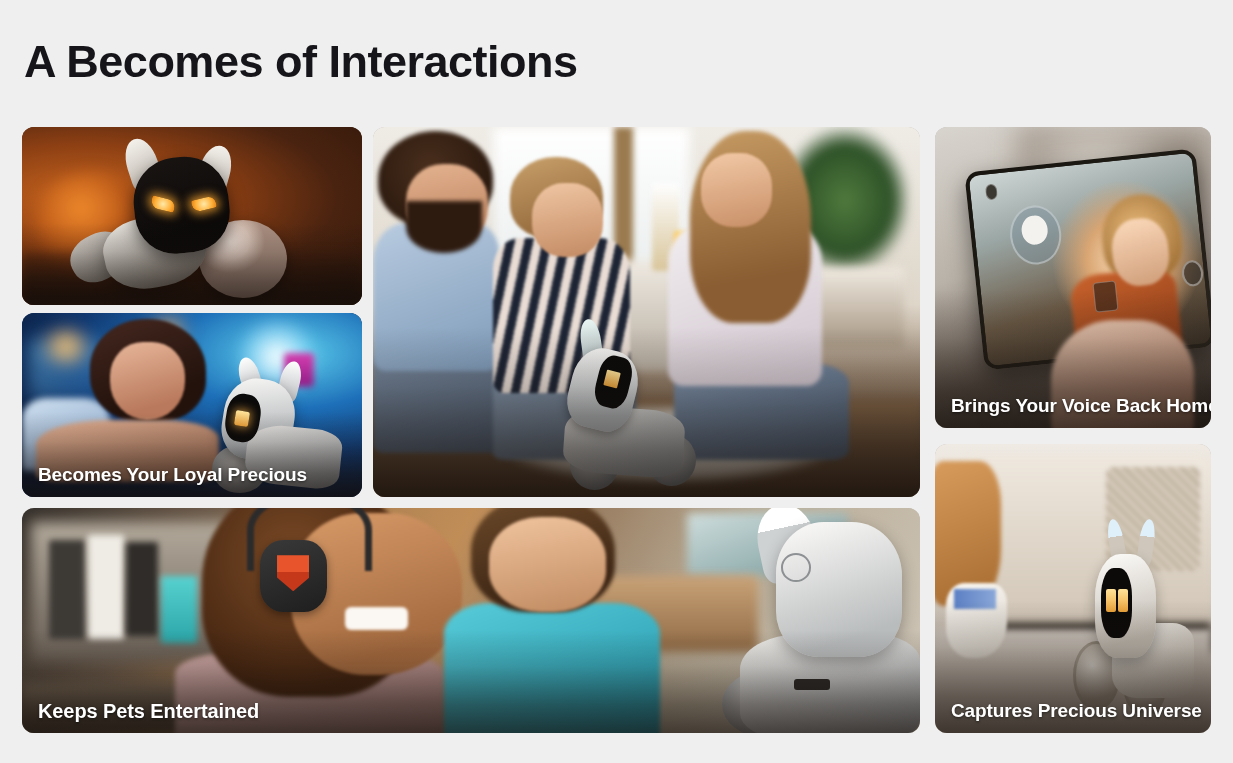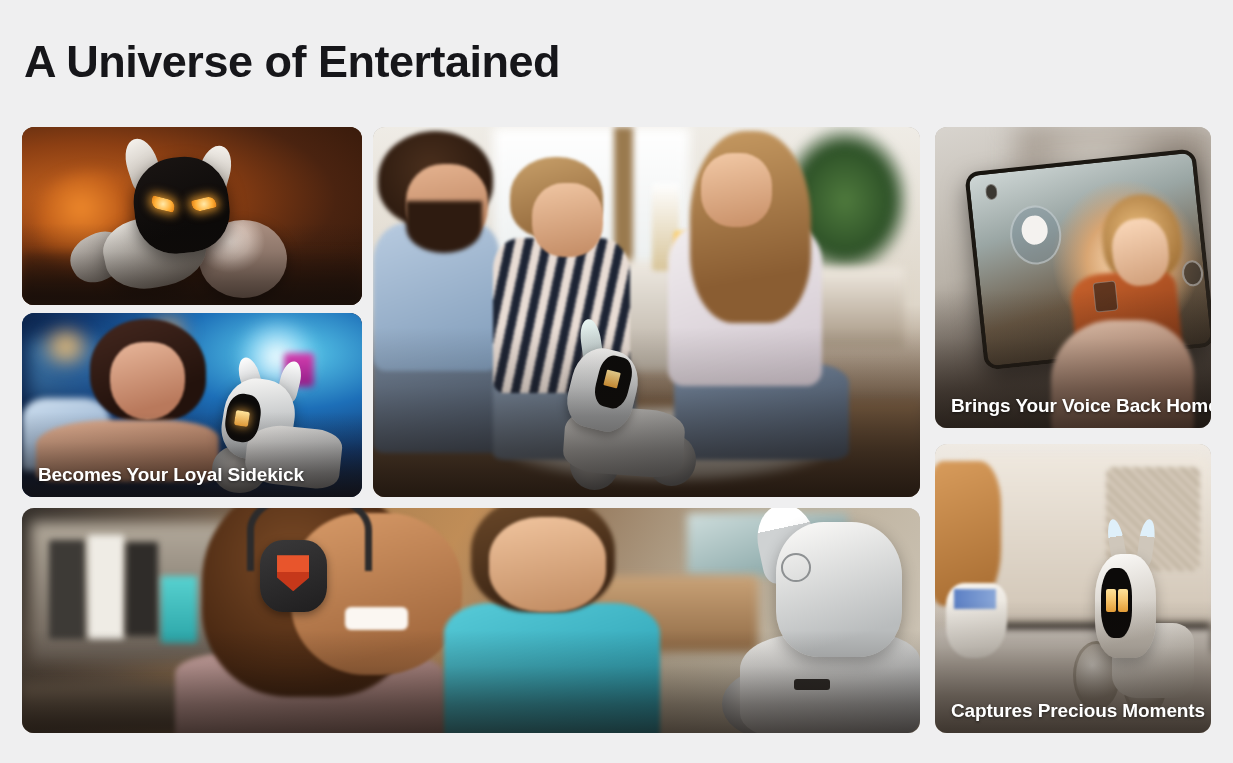--- a/index.html
+++ b/index.html
@@ -727,21 +727,21 @@
     left: 78%; top: 72%; width: 10%; height: 30%;
     border-radius: 50%;
     background: radial-gradient(circle at 38% 32%, #e4e1dc, #8d9194 72%);
   }
 </style>
 </head>
 <body>
 
 <div class="page">
 
-  <h1 class="page-title">A Universe of Entertained</h1>
+  <h1 class="page-title">A Becomes of Interactions</h1>
 
   <div class="card" id="card-fun">
     <div class="photo">
       <div class="scene-fun">
         <div class="sh pumpkin"></div>
         <div class="sh floor"></div>
         <div class="sh ball"></div>
         <div class="sh leg"></div>
         <div class="sh body"></div>
         <div class="sh ear-l"></div>
@@ -769,21 +769,21 @@
         <div class="sh r-ear1"></div>
         <div class="sh r-ear2"></div>
         <div class="sh r-wheel"></div>
         <div class="sh r-head"></div>
         <div class="sh r-body"></div>
         <div class="sh r-face"></div>
         <div class="sh r-eye"></div>
       </div>
     </div>
     <div class="scrim"></div>
-    <div class="caption">Becomes Your Loyal Sidekick</div>
+    <div class="caption">Becomes Your Loyal Precious</div>
   </div>
 
   <div class="card" id="card-family">
     <div class="photo">
       <div class="scene-fam">
         <div class="sh window"></div>
         <div class="sh win-frame"></div>
         <div class="sh plant"></div>
         <div class="sh side-table"></div>
         <div class="sh table"></div>
@@ -859,21 +859,21 @@
         <div class="sh m-wheel1"></div>
         <div class="sh m-wheel2"></div>
         <div class="sh m-body"></div>
         <div class="sh m-head"></div>
         <div class="sh m-face"></div>
         <div class="sh m-eye1"></div>
         <div class="sh m-eye2"></div>
       </div>
     </div>
     <div class="scrim"></div>
-    <div class="caption">Captures Precious Moments</div>
+    <div class="caption">Captures Precious Universe</div>
   </div>
 
   <div class="card wide" id="card-pets">
     <div class="photo">
       <div class="scene-pets">
         <div class="sh shelf"></div>
         <div class="sh book-a"></div>
         <div class="sh book-b"></div>
         <div class="sh book-c"></div>
         <div class="sh cup"></div>
@@ -895,15 +895,16 @@
 
         <div class="sh p-ear"></div>
         <div class="sh p-wheel"></div>
         <div class="sh p-body"></div>
         <div class="sh p-head"></div>
         <div class="sh p-dot"></div>
         <div class="sh p-slot"></div>
       </div>
     </div>
     <div class="scrim"></div>
+    <div class="caption">Keeps Pets Entertained</div>
   </div>
 
 </div>
 
 </body></html>

